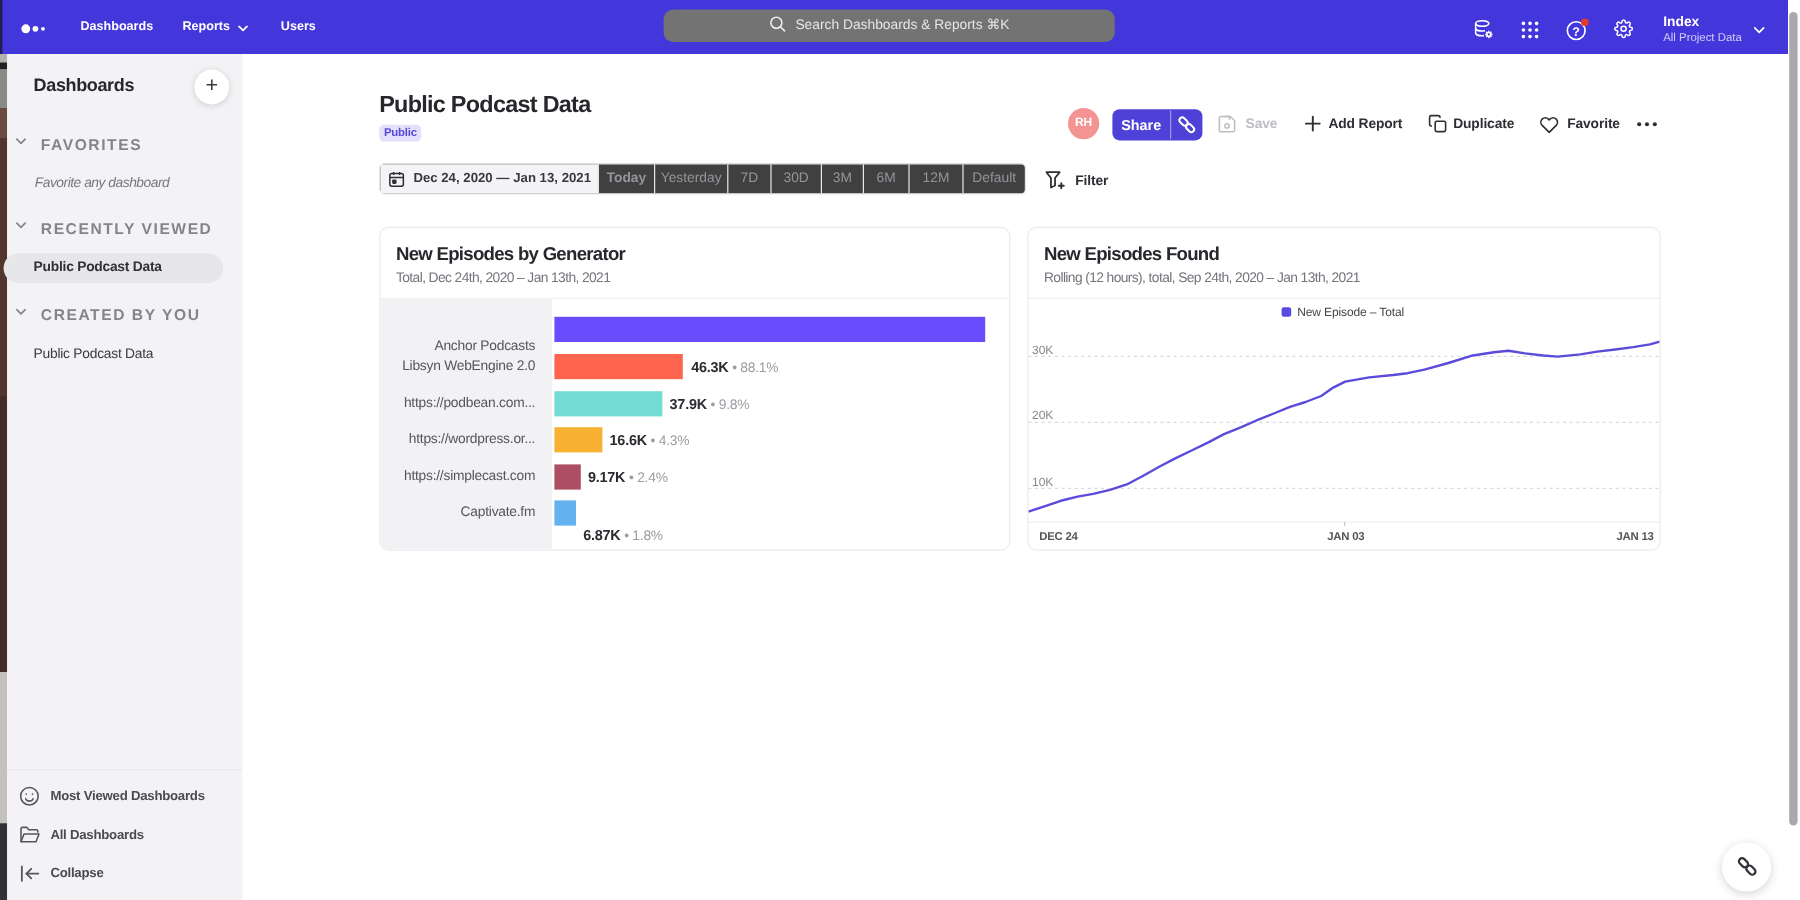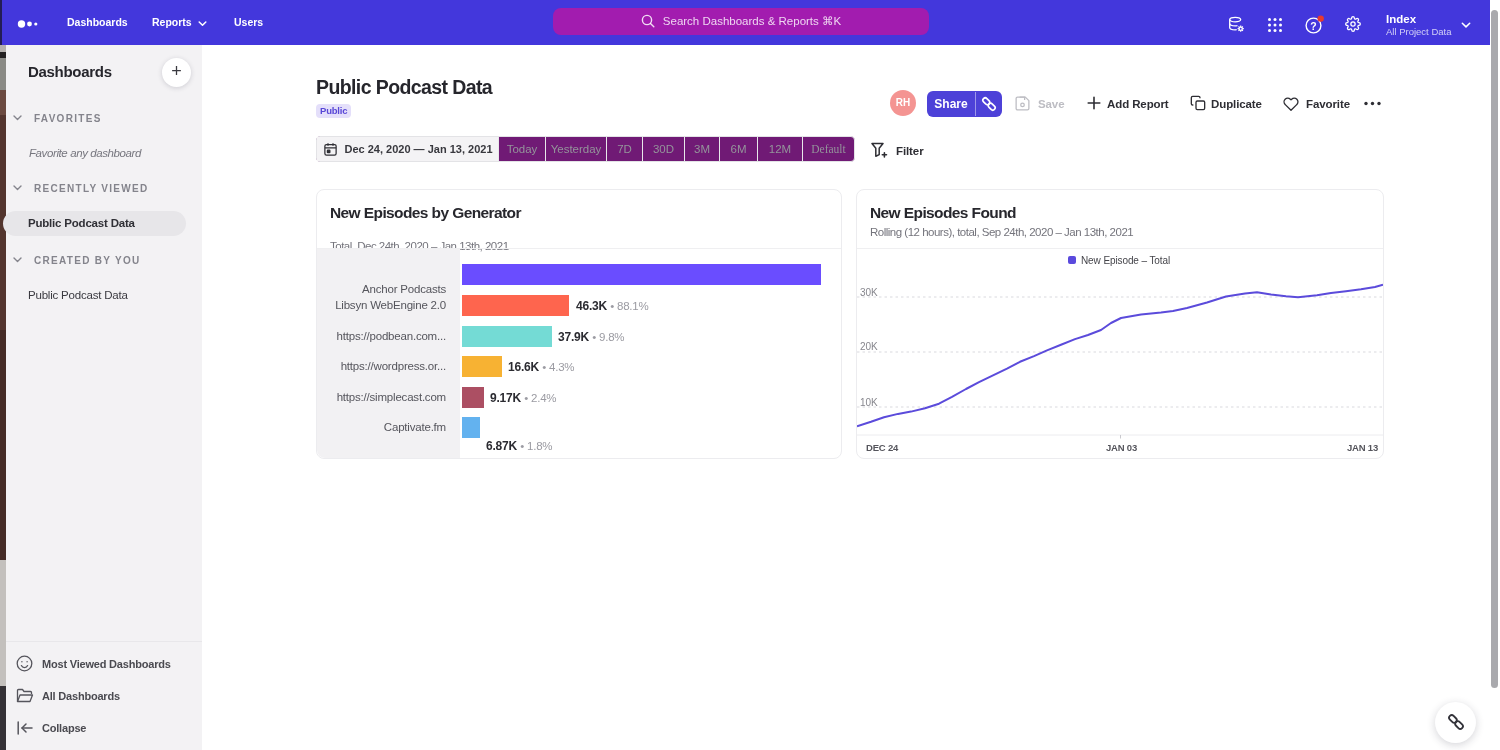--- a/index.html
+++ b/index.html
@@ -1,20 +1,20 @@
 <!DOCTYPE html>
 <html><head>
 <meta charset="utf-8">
 <style>
 * { margin:0; padding:0; box-sizing:border-box; }
 html,body { width:1500px; height:750px; overflow:hidden; background:#fff;
   font-family:"Liberation Sans", sans-serif; }
 #page { position:relative; width:1500px; height:750px; }
 .abs { position:absolute; }
-.sechead { position:absolute; font-size:10px; font-weight:bold; letter-spacing:1.3px; color:#84848c; }
+.sechead { position:absolute; font-size:13px; font-weight:bold; letter-spacing:1.3px; color:#84848c; }
 .sideitem { position:absolute; font-size:11.5px; letter-spacing:-0.2px; color:#3a3a40; }
 .botitem { position:absolute; font-size:11px; font-weight:bold; letter-spacing:-0.2px; color:#4a4a50; }
 .navlink { position:absolute; top:0; height:45px; line-height:45px; color:#fff; font-size:10.5px; font-weight:bold; letter-spacing:0; }
 .rowlabel { position:absolute; font-size:11.5px; letter-spacing:-0.2px; color:#55555c; text-align:right; width:126px; }
 .bar { position:absolute; height:21px; }
 .bval { position:absolute; font-size:12px; font-weight:bold; letter-spacing:-0.2px; color:#2b2b31; white-space:nowrap; }
 .bval .pct { font-weight:normal; color:#9b9ba2; font-size:11.5px; }
 .ylab { position:absolute; font-size:10px; color:#86868d; }
 .xlab { position:absolute; font-size:9.5px; color:#55555c; font-weight:bold; letter-spacing:-0.2px; }
 .btn-txt { position:absolute; font-size:11.5px; font-weight:bold; letter-spacing:-0.1px; color:#2e2e34; white-space:nowrap; line-height:1; }
@@ -39,21 +39,21 @@
     <circle cx="4.5" cy="5" r="3.7" fill="#fff"></circle>
     <circle cx="12.5" cy="5" r="2.4" fill="#fff"></circle>
     <circle cx="18.8" cy="5" r="1.6" fill="#fff"></circle>
   </svg>
   <div class="navlink" style="left:67px;">Dashboards</div>
   <div class="navlink" style="left:152px;">Reports</div>
   <svg class="abs" style="left:198px;top:21px;" width="9" height="6" viewBox="0 0 9 6">
     <path d="M1.2 1 L4.5 4.3 L7.8 1" stroke="#fff" stroke-width="1.5" fill="none" stroke-linecap="round" stroke-linejoin="round"></path>
   </svg>
   <div class="navlink" style="left:234px;">Users</div>
-  <div class="abs" style="left:553px;top:8px;width:376px;height:27px;background:#a21caf;border-radius:8px;color:rgba(255,255,255,0.82);font-size:11.5px;text-align:center;line-height:27px;">
+  <div class="abs" style="left:553px;top:8px;width:376px;height:27px;background:#737373;border-radius:8px;color:rgba(255,255,255,0.82);font-size:11.5px;text-align:center;line-height:27px;">
     <svg style="vertical-align:-3px;margin-right:8px;" width="14" height="14" viewBox="0 0 14 14">
       <circle cx="6" cy="6" r="4.6" stroke="rgba(255,255,255,0.85)" stroke-width="1.4" fill="none"></circle>
       <path d="M9.5 9.5 L12.8 12.8" stroke="rgba(255,255,255,0.85)" stroke-width="1.4" stroke-linecap="round"></path>
     </svg>Search Dashboards &amp; Reports ⌘K</div>
 
   <svg class="abs" style="left:1228px;top:16px;" width="17" height="17" viewBox="0 0 17 17" fill="none" stroke="#fff" stroke-width="1.3">
     <ellipse cx="7.2" cy="3.6" rx="5.5" ry="2.3"></ellipse>
     <path d="M1.7 3.6 V11.4 C1.7 12.7 4.1 13.8 7.2 13.8 C7.7 13.8 8.2 13.77 8.7 13.7"></path>
     <path d="M1.7 7.5 C1.7 8.8 4.1 9.9 7.2 9.9 C8 9.9 8.8 9.8 9.5 9.7"></path>
     <circle cx="12.7" cy="12.7" r="1.6"></circle>
@@ -159,46 +159,46 @@
   <svg class="abs" style="left:1283px;top:96px;" width="16" height="15" viewBox="0 0 24 22" fill="none" stroke="#2e2e34" stroke-width="2" stroke-linejoin="round">
     <path d="M20.8 4.6a5.5 5.5 0 0 0-7.8 0L12 5.6l-1-1a5.5 5.5 0 0 0-7.8 7.8l1 1L12 21.2l7.8-7.8 1-1a5.5 5.5 0 0 0 0-7.8z"></path>
   </svg>
   <div class="btn-txt" style="left:1306px;top:99px;">Favorite</div>
   <svg class="abs" style="left:1364px;top:101px;" width="17" height="5" viewBox="0 0 17 5" fill="#2e2e34">
     <circle cx="2" cy="2.5" r="1.7"></circle>
       <circle cx="8.5" cy="2.5" r="1.7"></circle>
       <circle cx="15" cy="2.5" r="1.7"></circle>
   </svg>
 
-  <div class="abs" style="left:316px;top:136px;height:26px;border:1px solid #e3e3e6;border-radius:4px;background:#701a75;display:flex;align-items:stretch;">
+  <div class="abs" style="left:316px;top:136px;height:26px;border:1px solid #e3e3e6;border-radius:4px;background:#404040;display:flex;align-items:stretch;">
     <div class="segb" style="background:#f4f3f5;color:#38383e;font-weight:bold;width:182px;font-size:11px;letter-spacing:0;">
       <svg style="margin:0 7px 0 0;" width="15" height="15" viewBox="0 0 24 24" fill="none" stroke="#2e2e34" stroke-width="2">
         <rect x="3" y="4" width="18" height="17" rx="2.5"></rect>
         <path d="M3 9.5 H21 M8 2 v4 M16 2 v4"></path>
         <rect x="7" y="13" width="4" height="4" rx="0.8" fill="#2e2e34"></rect>
       </svg>
       Dec 24, 2020 — Jan 13, 2021</div>
-    <div class="segb" style="width:47px;">Today</div>
+    <div class="segb" style="width:47px;font-weight:bold;">Today</div>
     <div class="segb" style="width:61px;">Yesterday</div>
     <div class="segb" style="width:36px;">7D</div>
     <div class="segb" style="width:42px;">30D</div>
     <div class="segb" style="width:35px;">3M</div>
     <div class="segb" style="width:38px;">6M</div>
     <div class="segb" style="width:45px;">12M</div>
-    <div class="segb" style="width:51px;border-right:none;font-family:Liberation Serif, serif;">Default</div>
+    <div class="segb" style="width:51px;border-right:none;">Default</div>
   </div>
   <svg class="abs" style="left:871px;top:142px;" width="17" height="17" viewBox="0 0 17 17" fill="none" stroke="#2e2e34" stroke-width="1.5" stroke-linejoin="round">
     <path d="M1 1.5 H12 L8.2 6.3 V12.6 L4.8 14.2 V6.3 Z"></path>
     <path d="M13.4 10.7 v4.2 M11.3 12.8 h4.2" stroke-width="1.6" stroke-linecap="round"></path>
   </svg>
   <div class="btn-txt" style="left:896px;top:146px;">Filter</div>
 
   <div class="abs" style="left:316px;top:189px;width:526px;height:270px;background:#fff;border:1px solid #ececef;border-radius:8px;"></div>
   <div class="abs" style="left:330px;top:204px;font-size:15.5px;font-weight:bold;letter-spacing:-0.6px;color:#27272d;">New Episodes by Generator</div>
-  <div class="abs" style="left:330px;top:240px;font-size:11.5px;letter-spacing:-0.5px;color:#74747c;">Total, Dec 24th, 2020 – Jan 13th, 2021</div>
+  <div class="abs" style="left:330px;top:226px;font-size:11.5px;letter-spacing:-0.5px;color:#74747c;">Total, Dec 24th, 2020 – Jan 13th, 2021</div>
   <div class="abs" style="left:317px;top:248px;width:524px;height:1px;background:#efeff1;"></div>
   <div class="abs" style="left:317px;top:249px;width:143px;height:209px;background:#f2f1f3;border-radius:0 0 0 8px;"></div>
   <div class="rowlabel" style="left:320px;top:268px;margin-top:15px;">Anchor Podcasts</div>
   <div class="rowlabel" style="left:320px;top:299px;">Libsyn WebEngine 2.0</div>
   <div class="rowlabel" style="left:320px;top:330px;">https://podbean.com...</div>
   <div class="rowlabel" style="left:320px;top:360px;">https://wordpress.or...</div>
   <div class="rowlabel" style="left:320px;top:391px;">https://simplecast.com</div>
   <div class="rowlabel" style="left:320px;top:421px;">Captivate.fm</div>
 
   <div class="bar" style="left:462px;top:264px;width:359px;background:#6a4dff;"></div>

